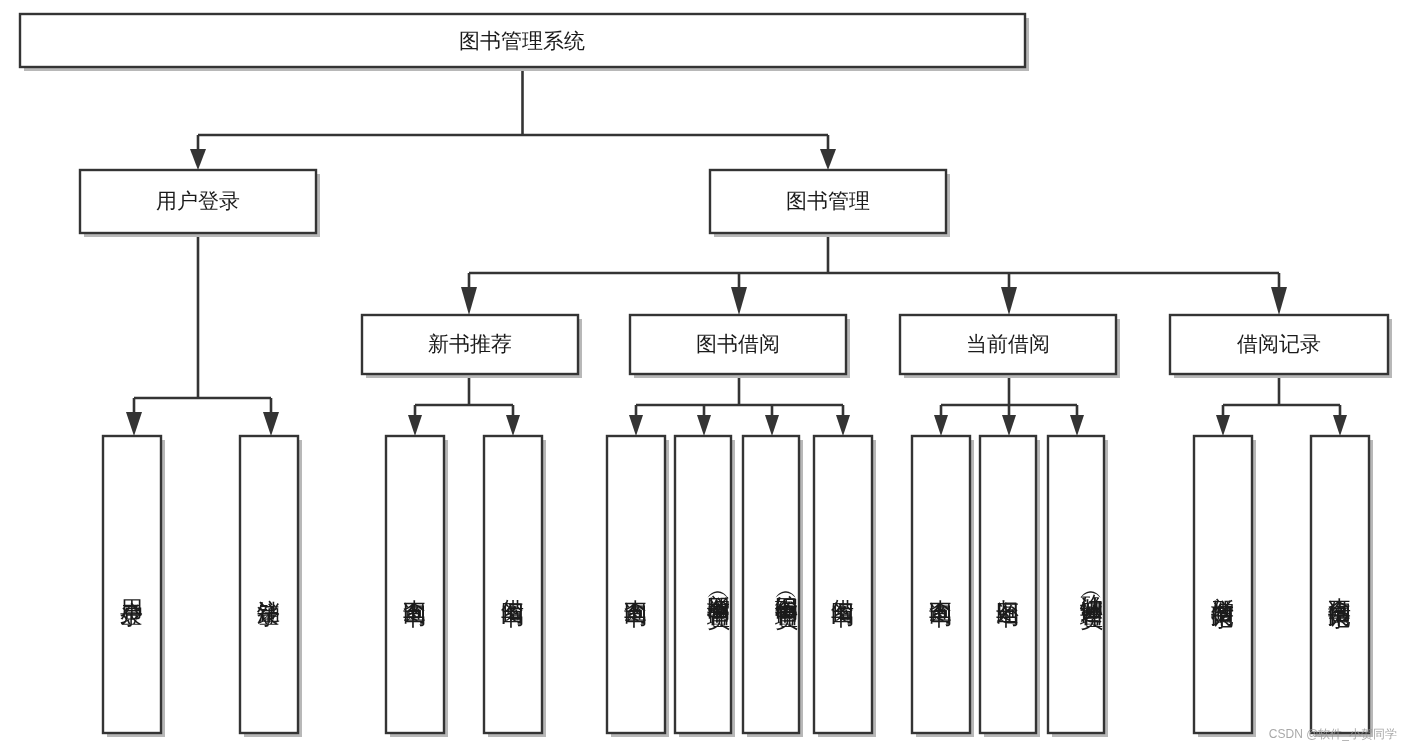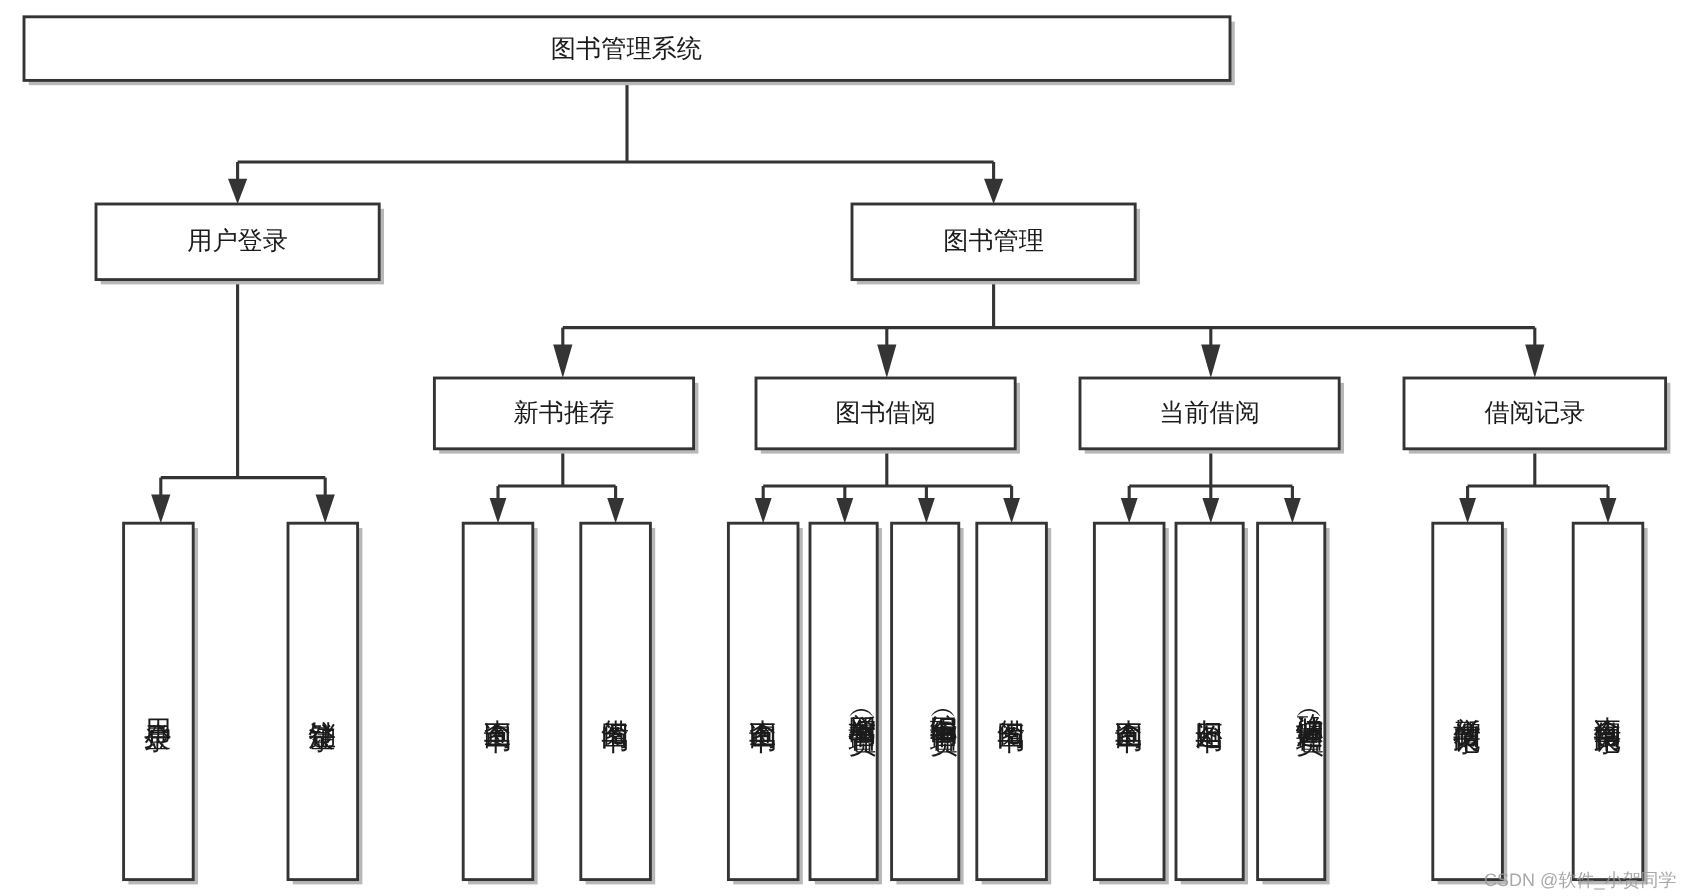--- a/index.html
+++ b/index.html
@@ -66,21 +66,21 @@
     justify-content: center;
     text-align: center;
     white-space: nowrap;
     pointer-events: none;
   }
   .watermark {
     position: absolute;
     right: 8px;
     bottom: 4px;
     font-family: "Liberation Sans", "DejaVu Sans", sans-serif;
-    font-size: 15px;
+    font-size: 12px;
     color: #9a9a9a;
     opacity: 0.85;
     white-space: nowrap;
   }
 </style>
 </head>
 <body>
 
 <div id="diagram-root">
 

